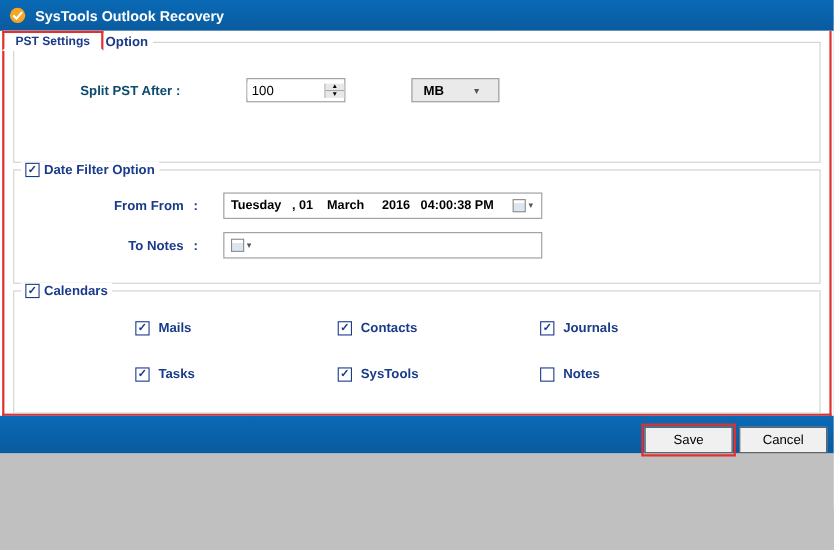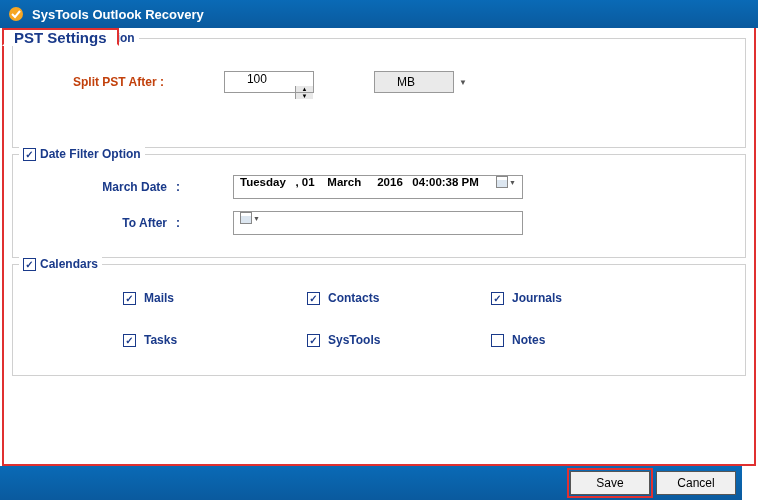--- a/index.html
+++ b/index.html
@@ -1,47 +1,47 @@
 <!DOCTYPE html>
 <html><head>
 <meta charset="utf-8">
 <style>
 * { box-sizing: border-box; margin: 0; padding: 0; }
 body { font-family: "Segoe UI", Tahoma, sans-serif; font-size: 12px; background: #c0c0c0; width: 758px; height: 500px; overflow: hidden; }
-.window { width: 758px; height: 500px; background: #fff; position: relative; }
+.window { width: 758px; height: 412px; background: #fff; position: relative; }
 .titlebar { height: 28px; background: linear-gradient(to bottom, #0a6ab6, #0a5a9e); color: #fff; display: flex; align-items: center; padding: 0 8px; font-size: 13px; font-weight: 600; }
 .titlebar .logo { width: 16px; height: 16px; margin-right: 8px; }
 .content-area { position: absolute; top: 28px; left: 2px; right: 2px; bottom: 34px; background: #fff; border: 2px solid #e03030; border-top: none; }
-.tab { position: absolute; top: 28px; left: 2px; height: 18px; background: #fff; border: 2px solid #e03030; border-bottom: 2px solid #fff; padding: 0 10px; color: #1a3a8a; font-weight: 700; font-size: 15px; line-height: 16px; z-index: 2; }
+.tab { position: absolute; top: 28px; left: 2px; height: 18px; background: #fff; border: 2px solid #e03030; border-bottom: 2px solid #fff; padding: 0 10px; color: #1a3a8a; font-weight: 700; font-size: 11px; line-height: 16px; z-index: 2; }
 .inner { padding: 10px 8px 0 8px; }
 .groupbox { border: 1px solid #d0d0d0; margin-bottom: 6px; position: relative; padding: 14px 10px 10px 10px; }
 .groupbox .legend { position: absolute; top: -8px; left: 6px; background: #fff; padding: 0 4px; color: #1a3a8a; font-weight: 700; display: flex; align-items: center; gap: 4px; }
 .chk { width: 13px; height: 13px; border: 1px solid #1a3a8a; display: inline-flex; align-items: center; justify-content: center; font-size: 10px; color: #1a3a8a; background: #fff; cursor: pointer; }
 .chk.empty {}
-.label-blue { color: #c2410c; font-weight: 600; }
+.label-blue { color: #0c4a6e; font-weight: 600; }
 .split-row { padding-left: 50px; display: flex; align-items: center; gap: 60px; margin: 18px 0 30px 0; }
-.spinner { display: flex; align-items: flex-end; border: 1px solid #999; width: 90px; height: 22px; background: #fff; flex-direction: column; }
+.spinner { display: flex; align-items: center; border: 1px solid #999; width: 90px; height: 22px; background: #fff; }
 .spinner input { border: none; width: 70px; padding: 0 4px; font-size: 12px; outline: none; }
 .spinner .arrows { width: 18px; display: flex; flex-direction: column; border-left: 1px solid #999; }
 .spinner .arrows div { flex: 1; display: flex; align-items: center; justify-content: center; font-size: 6px; background: #e8e8e8; cursor: pointer; }
 .spinner .arrows div:first-child { border-bottom: 1px solid #999; }
 .combo { display: flex; align-items: center; border: 1px solid #999; width: 80px; height: 22px; background: #eaeaea; }
-.combo span { flex: 1; padding: 0 22px; font-weight: 400; }
+.combo span { flex: 1; padding: 0 10px; font-weight: 700; }
 .combo .dd { width: 16px; text-align: center; font-size: 8px; color: #555; }
 .date-row { display: flex; align-items: center; margin: 6px 0 12px 0; }
 .date-label { width: 180px; text-align: right; padding-right: 20px; color: #1a3a8a; font-weight: 600; }
 .date-label .colon { display: inline-block; width: 10px; text-align: center; margin-left: 6px; }
-.datepick { display: flex; align-items: flex-start; border: 1px solid #999; height: 24px; background: #fff; padding: 0 6px; gap: 14px; width: 290px; font-weight: 600; margin-left: 30px; }
+.datepick { display: flex; align-items: center; border: 1px solid #999; height: 24px; background: #fff; padding: 0 6px; gap: 14px; width: 290px; font-weight: 600; }
 .datepick .val { flex: 1; white-space: pre; font-size: 11.5px; }
 .datepick .cal { display: flex; align-items: center; gap: 1px; cursor: pointer; }
 .datepick .cal-ico { width: 12px; height: 12px; border: 1px solid #888; background: linear-gradient(to bottom, #fff 30%, #dce6f0 30%); }
 .datepick .dd { font-size: 7px; color: #555; }
 .cats { display: grid; grid-template-columns: repeat(3, 1fr); row-gap: 28px; padding: 12px 60px 18px 100px; }
 .cat-item { display: flex; align-items: center; gap: 8px; color: #1a3a8a; font-weight: 600; cursor: pointer; }
-.footer { position: absolute; bottom: 0; left: 0; right: 16px; height: 34px; background: linear-gradient(to bottom, #0a6ab6, #0a5a9e); display: flex; align-items: center; justify-content: flex-end; padding: 0 6px; gap: 6px; }
+.footer { position: absolute; bottom: 0; left: 0; right: 0; height: 34px; background: linear-gradient(to bottom, #0a6ab6, #0a5a9e); display: flex; align-items: flex-end; justify-content: flex-end; padding: 0 6px; gap: 6px; }
 .btn { width: 80px; height: 24px; background: #f0f0f0; border: 1px solid #555; font-size: 12px; cursor: pointer; }
 .btn.save-hl { outline: 2px solid #e03030; outline-offset: 1px; }
 </style>
 </head>
 <body>
 
 <div class="window">
   <div class="titlebar">
     <svg class="logo" viewBox="0 0 16 16">
         <circle cx="8" cy="8" r="7" fill="#f6a623"></circle>
@@ -75,31 +75,31 @@
           </div>
         </div>
       </div>
 
       <div class="groupbox">
         <div class="legend">
           <span class="chk">✓</span>
           <span>Date Filter Option</span>
         </div>
         <div class="date-row">
-          <div class="date-label"><span>March Date</span><span class="colon">:</span></div>
+          <div class="date-label"><span>From From</span><span class="colon">:</span></div>
           <div class="datepick">
             <span class="val">Tuesday   , 01    March     2016   04:00:38 PM</span>
             <span class="cal">
                 <span class="cal-ico"></span>
                 <span class="dd">▼</span>
               </span>
           </div>
         </div>
         <div class="date-row">
-          <div class="date-label"><span>To After</span><span class="colon">:</span></div>
+          <div class="date-label"><span>To Notes</span><span class="colon">:</span></div>
           <div class="datepick">
             <span class="cal">
                 <span class="cal-ico"></span>
                 <span class="dd">▼</span>
               </span>
           </div>
         </div>
       </div>
 
       <div class="groupbox">

